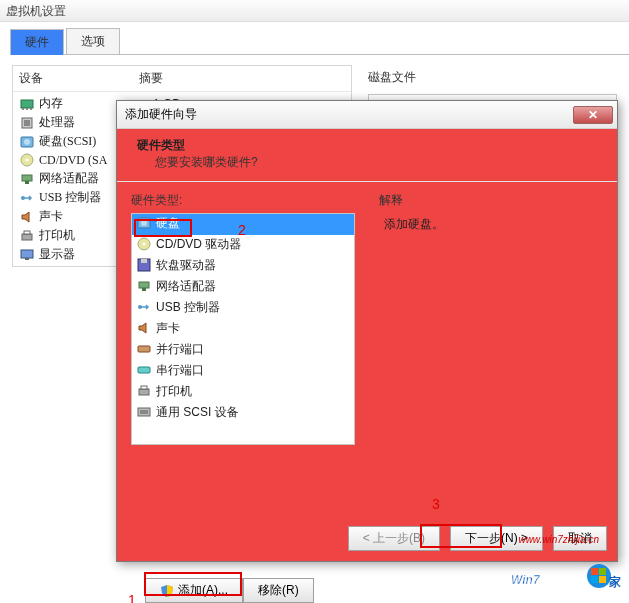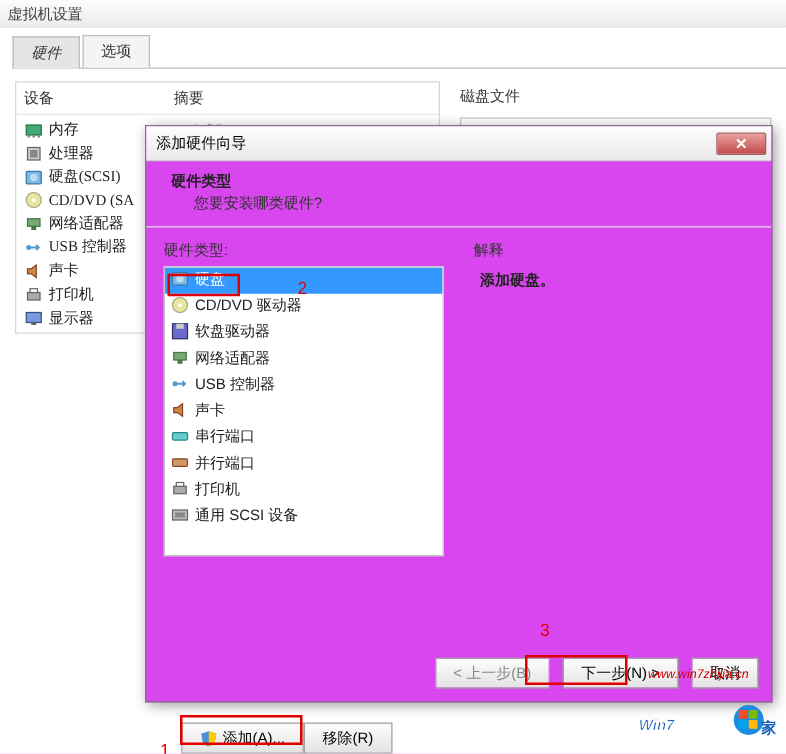--- a/index.html
+++ b/index.html
@@ -3,53 +3,53 @@
 <meta charset="utf-8">
 <style>
 * { box-sizing: border-box; font-family: "Microsoft YaHei", "Segoe UI", Tahoma, sans-serif; font-size: 12px; }
 body { margin: 0; background: #f0f0f0; width: 629px; height: 603px; overflow: hidden; position: relative; }
 
 
 .parent-win { position: absolute; left: 0; top: 0; right: 0; bottom: 0; background: #fff; }
 .parent-title { height: 22px; line-height: 22px; padding-left: 6px; background: linear-gradient(#fdfdfd,#ececec); border-bottom: 1px solid #ddd; color: #444; }
 .tabs { display: flex; margin: 6px 0 0 10px; border-bottom: 1px solid #bdbdbd; }
 .tab { padding: 4px 14px; border: 1px solid #bdbdbd; border-bottom: none; background: #f4f4f4; margin-right: 2px; color: #333; cursor: pointer; }
-.tab.active { background: #e5e5e5; position: relative; top: 1px; font-style: italic; }
+.tab.active { background: #3b82f6; position: relative; top: 1px; }
 
 .content-row { display: flex; padding: 10px 12px; gap: 16px; }
 .hw-panel { width: 340px; border: 1px solid #d6d6d6; background: #fff; }
 .hw-panel-head { display: flex; padding: 4px 6px; border-bottom: 1px solid #e8e8e8; color: #333; }
 .hw-panel-head .col1 { width: 120px; }
 .hw-list { padding: 2px 4px; }
 .hw-row { display: flex; align-items: center; padding: 1px 2px; gap: 4px; color: #222; }
 .hw-row .ico { width: 16px; height: 16px; display: inline-flex; align-items: center; justify-content: center; }
 .hw-row .lbl { width: 110px; white-space: nowrap; font-family: Liberation Serif, serif; }
 .right-panel { flex: 1; }
 .group-title { color: #333; padding: 4px 0; }
 .file-field { border: 1px solid #c8c8c8; padding: 3px 6px; background: #fff; margin-top: 4px; }
 
 .bottom-btns { position: absolute; left: 145px; bottom: 0; display: flex; align-items: center; }
 .win-btn { border: 1px solid #9f9f9f; background: linear-gradient(#fdfdfd,#e3e3e3); padding: 3px 14px; cursor: pointer; display: inline-flex; align-items: center; gap: 4px; }
 .win-btn.disabled { color: #888; }
 .shield { width: 14px; height: 14px; }
 
 
-.wizard { position: absolute; left: 116px; top: 100px; width: 502px; height: 462px; background: #d946ef; border: 1px solid #7a7a7a; box-shadow: 2px 2px 10px rgba(0,0,0,.4); }
+.wizard { position: absolute; left: 116px; top: 100px; width: 502px; height: 462px; background: #ef4444; border: 1px solid #7a7a7a; box-shadow: 2px 2px 10px rgba(0,0,0,.4); }
 .wiz-title { height: 28px; display: flex; align-items: center; justify-content: space-between; background: linear-gradient(#fdfdfd,#e9e9e9); padding: 0 4px 0 8px; border-bottom: 1px solid #cfcfcf; }
 .wiz-close { width: 40px; height: 18px; border: 1px solid #a06060; background: linear-gradient(#e9a0a0,#c34b4b); color: #fff; text-align: center; line-height: 16px; cursor: pointer; border-radius: 2px; font-weight: bold; }
 .wiz-head { padding: 8px 20px 10px 20px; border-bottom: 1px solid #e2e2e2; }
 .wiz-head-title { font-weight: bold; color: #222; }
 .wiz-head-sub { color: #333; padding-left: 18px; }
 .wiz-body { display: flex; gap: 24px; padding: 8px 14px 0 14px; }
 .wiz-col { flex: 1; }
 .wiz-label { color: #333; padding: 2px 0 4px 0; }
 .wiz-list { border: 1px solid #c4c4c4; height: 232px; background: #fff; overflow: hidden; }
 .wiz-item { display: flex; align-items: flex-start; gap: 4px; padding: 1px 4px; color: #222; cursor: pointer; }
 .wiz-item.selected { background: #3399ff; color: #fff; }
-.wiz-explain { border: 1px solid transparent; height: 232px; padding: 2px 4px; color: #222; font-weight: bold; }
+.wiz-explain { border: 1px solid transparent; height: 232px; padding: 2px 4px; color: #222; }
 .wiz-btns { position: absolute; right: 10px; bottom: 10px; display: flex; gap: 10px; }
 
 
 .annot { position: absolute; border: 2px solid #e00000; pointer-events: none; }
 .annot-num { position: absolute; color: #e00000; font-size: 14px; }
 .watermark { position: absolute; right: 30px; bottom: 58px; color: #d00000; font-style: italic; font-size: 10px; pointer-events: none; }
 .logo { position: absolute; right: 8px; bottom: 6px; }
 
 svg.icon { width: 16px; height: 16px; }
 </style>
@@ -277,29 +277,29 @@
             <span>USB 控制器</span>
           </div>
           <div class="wiz-item">
             <span class="ico"><svg class="icon">
                 <use href="#ic-sound"></use>
               </svg></span>
             <span>声卡</span>
           </div>
           <div class="wiz-item">
             <span class="ico"><svg class="icon">
+                <use href="#ic-parallel"></use>
+              </svg></span>
+            <span>并行端口</span>
+          </div>
+          <div class="wiz-item">
+            <span class="ico"><svg class="icon">
                 <use href="#ic-serial"></use>
               </svg></span>
             <span>串行端口</span>
-          </div>
-          <div class="wiz-item">
-            <span class="ico"><svg class="icon">
-                <use href="#ic-parallel"></use>
-              </svg></span>
-            <span>并行端口</span>
           </div>
           <div class="wiz-item">
             <span class="ico"><svg class="icon">
                 <use href="#ic-printer"></use>
               </svg></span>
             <span>打印机</span>
           </div>
           <div class="wiz-item">
             <span class="ico"><svg class="icon">
                 <use href="#ic-scsi"></use>

